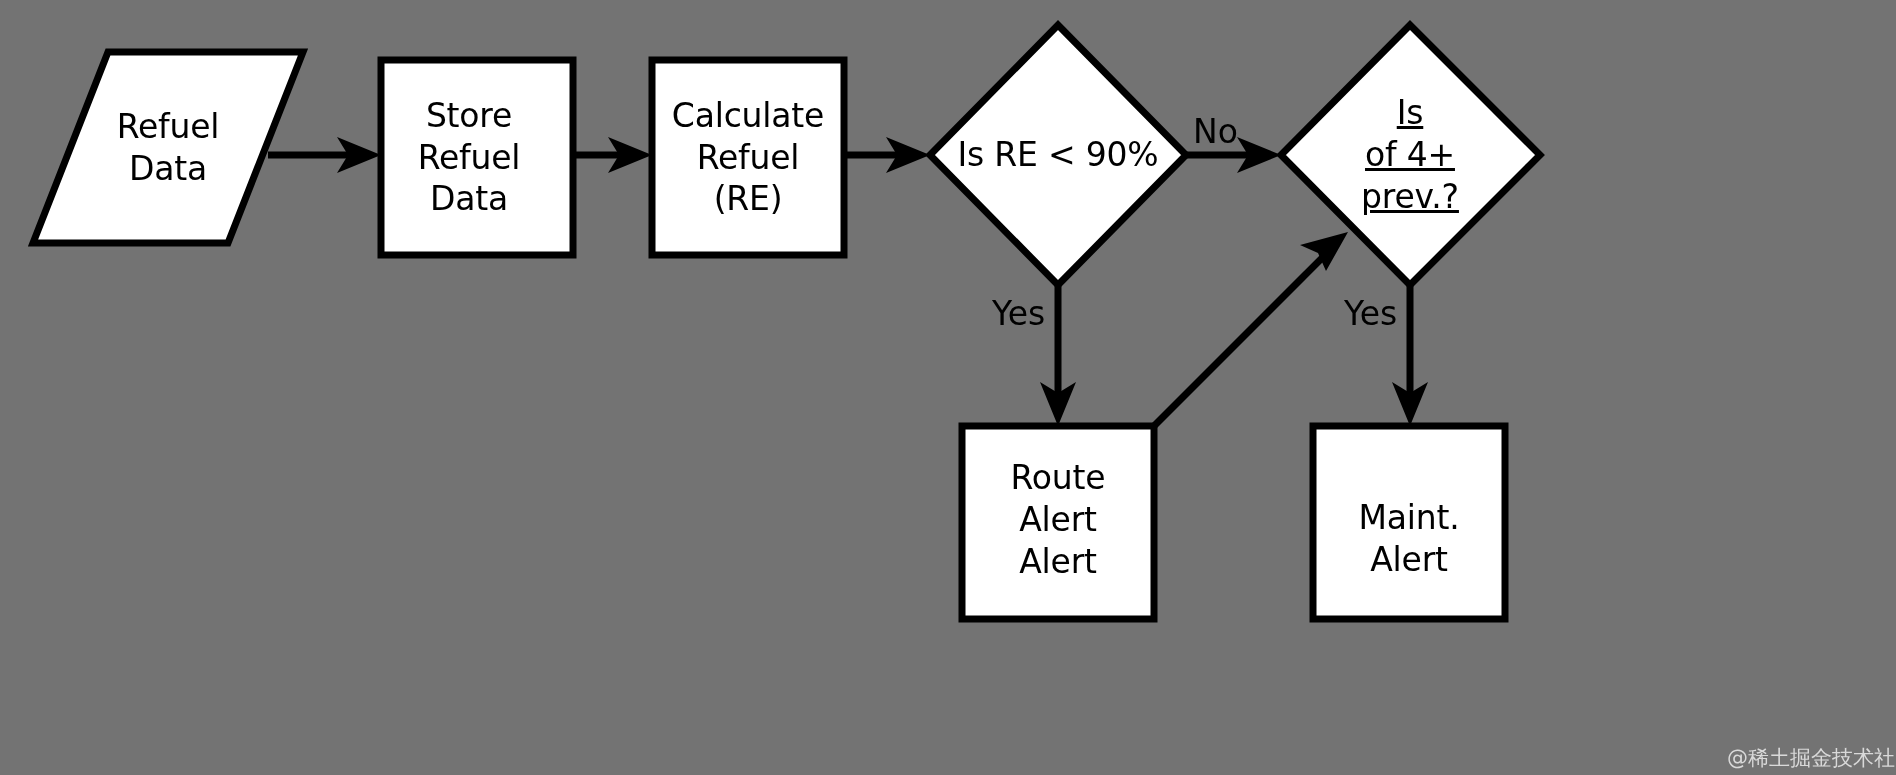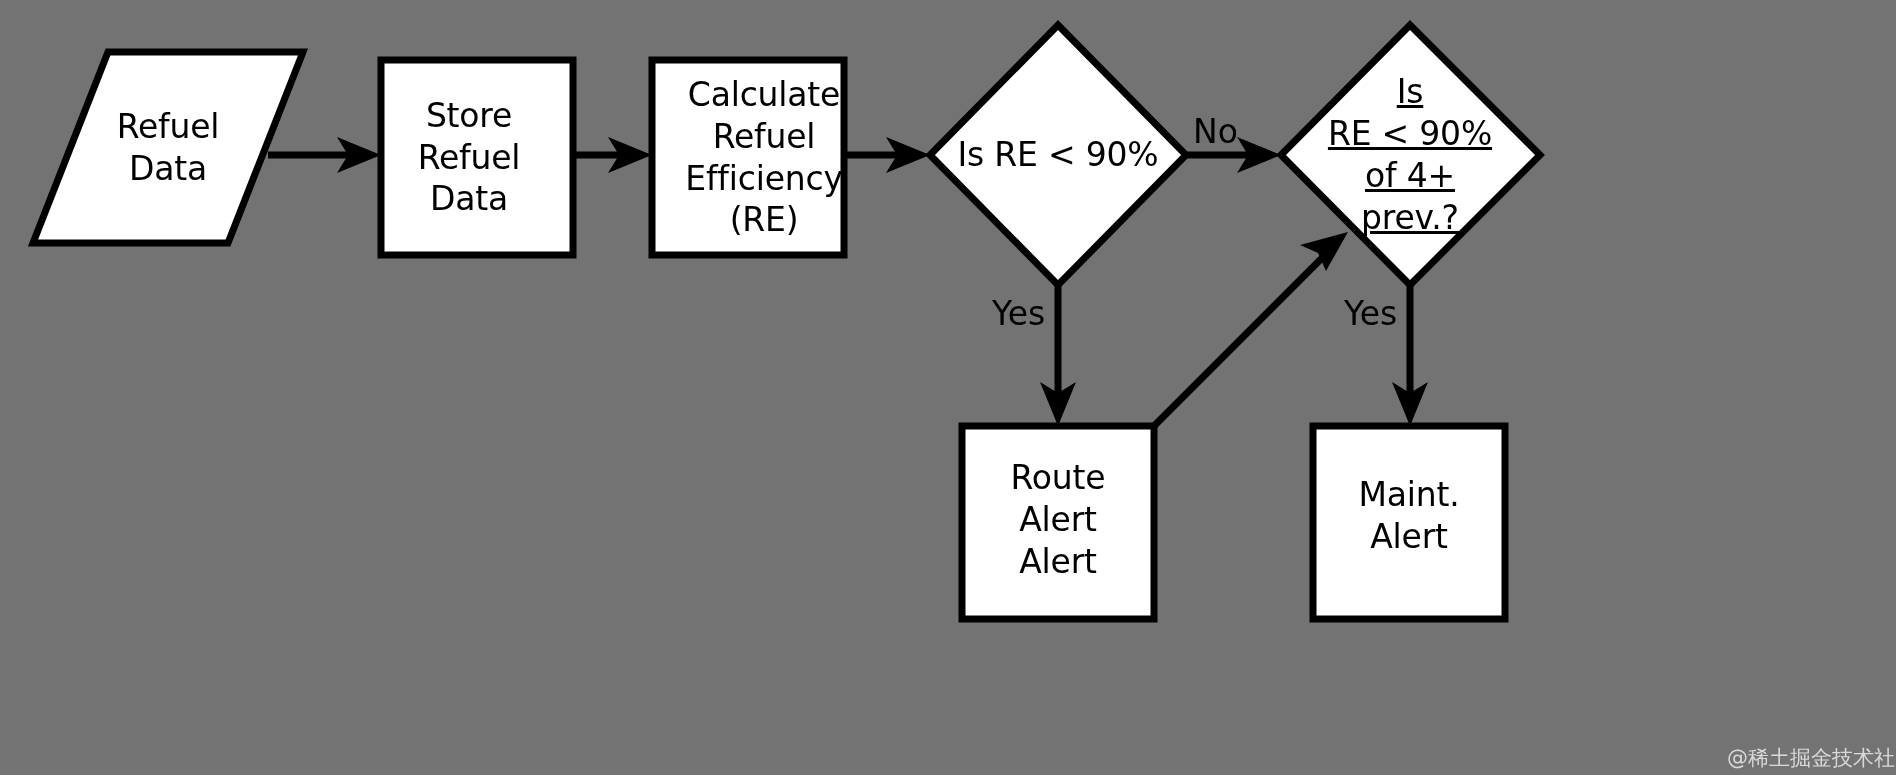--- a/index.html
+++ b/index.html
@@ -137,45 +137,43 @@
     <span class="ln">Refuel</span>
     <span class="ln">Data</span>
   </div>
 
   <div class="node-text" style="left:373px; top:60px; width:192px; height:195px;">
     <span class="ln">Store</span>
     <span class="ln">Refuel</span>
     <span class="ln">Data</span>
   </div>
 
-  <div class="node-text" style="left:664px; top:60px; width:200px; height:195px;">
+  <div class="node-text" style="left:648px; top:60px; width:200px; height:195px;">
     <span class="ln">Calculate</span>
     <span class="ln">Refuel</span>
-    <span class="ln">Efficiency</span>
     <span class="ln">(RE)</span>
   </div>
 
   <div class="node-text" style="left:928px; top:105px; width:260px; height:100px;text-align:center;">
     <span class="ln">Is RE &lt; 90%</span>
   </div>
 
   <div class="node-text" style="left:1292px; top:70px; width:236px; height:170px;text-decoration:underline;">
     <span class="ln">Is</span>
-    <span class="ln">RE &lt; 90%</span>
     <span class="ln">of 4+</span>
     <span class="ln">prev.?</span>
   </div>
 
   <div class="node-text" style="left:962px; top:440px; width:192px; height:160px;justify-content:center;">
     <span class="ln">Route</span>
     <span class="ln">Alert</span>
     <span class="ln">Alert</span>
   </div>
 
-  <div class="node-text" style="left:1313px; top:441px; width:192px; height:150px;">
+  <div class="node-text" style="left:1313px; top:464px; width:192px; height:150px;">
     <span class="ln">Maint.</span>
     <span class="ln">Alert</span>
   </div>
 
   <div class="edge-label" style="left:1193px; top:115px;">No</div>
 
   <div class="edge-label" style="left:992px; top:297px;">Yes</div>
 
   <div class="edge-label" style="left:1344px; top:297px;">Yes</div>
 

